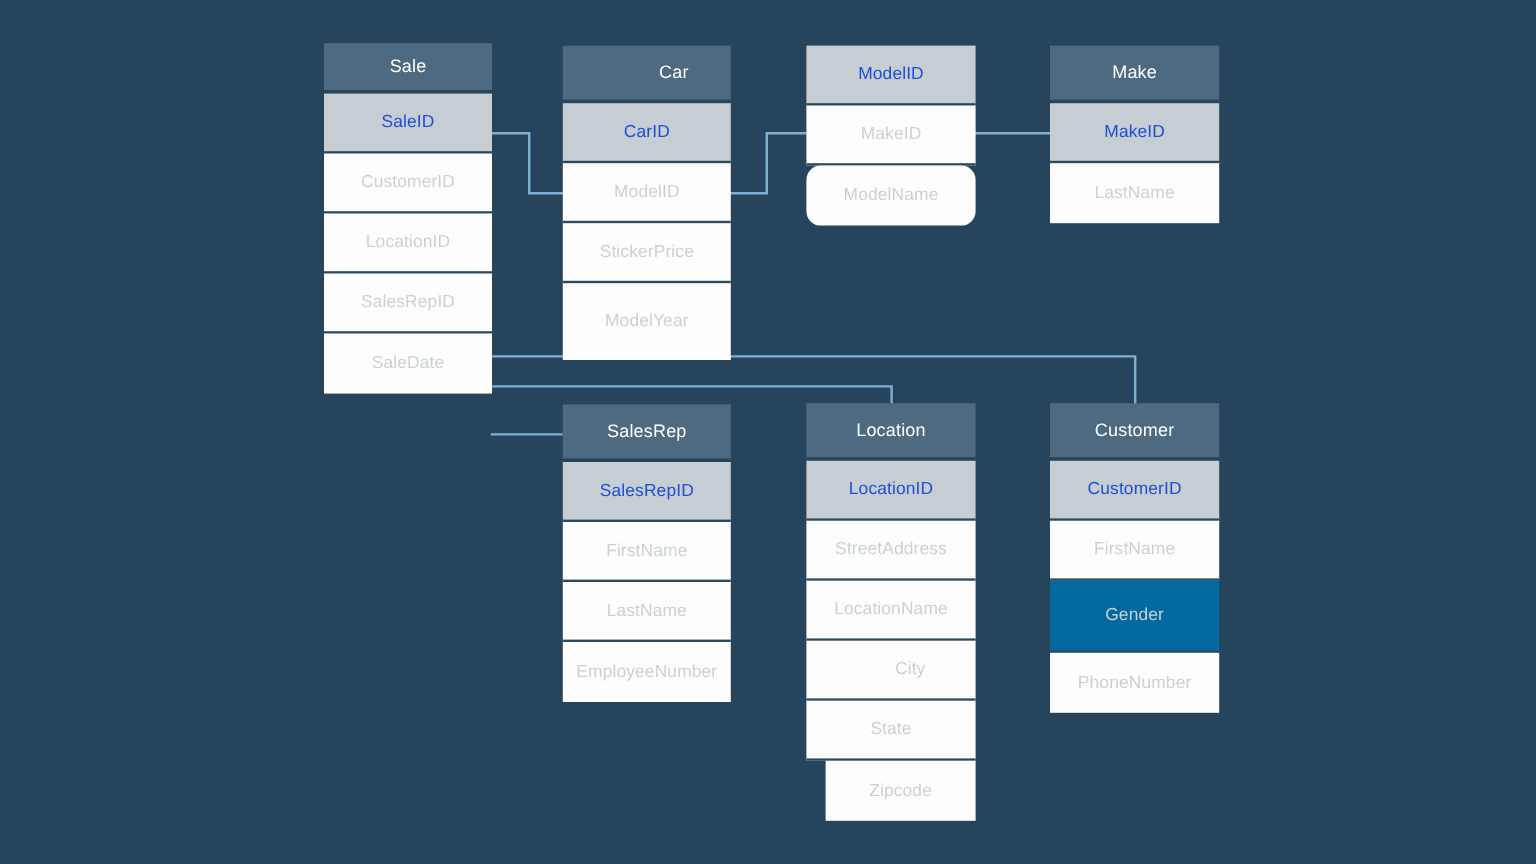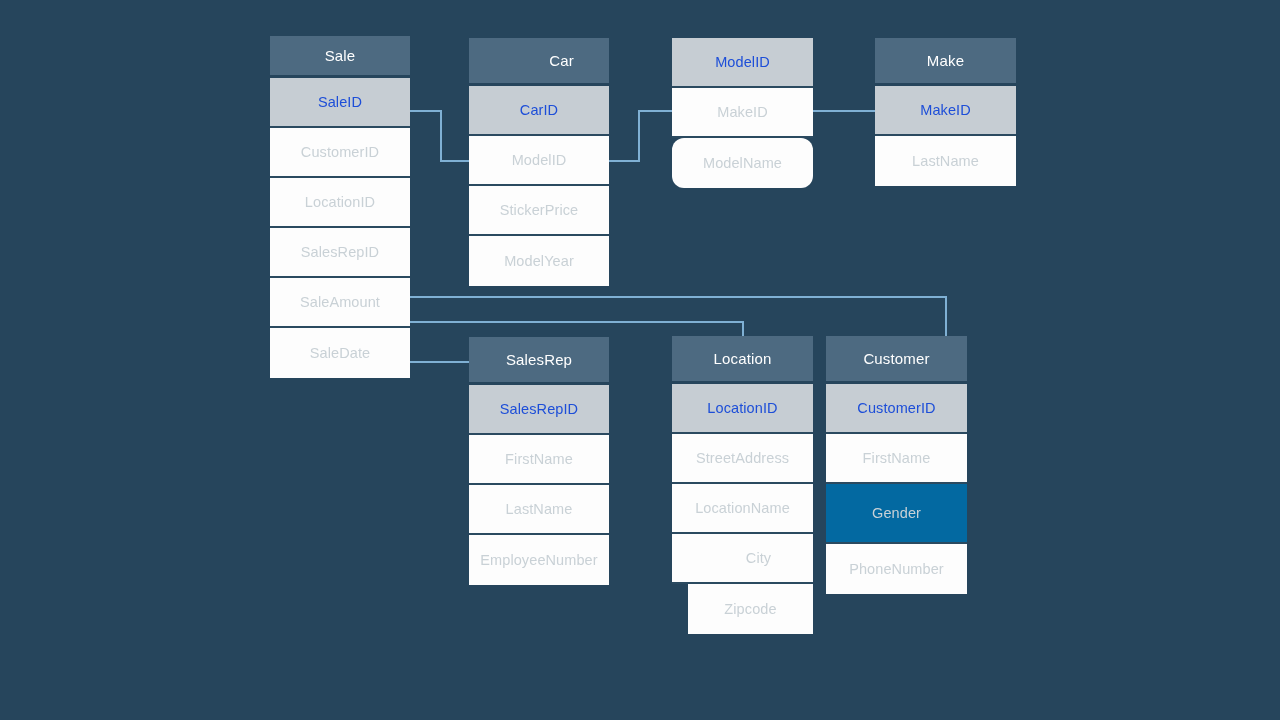--- a/index.html
+++ b/index.html
@@ -80,29 +80,28 @@
       <path d="M 409 362 L 469 362" fill="none" stroke="#7fb0d4" stroke-width="2"></path>
     </svg>
 
   <div id="tables-layer">
       <div class="table" style="left: 270px; top: 36px; width: 140px;">
         <div class="table-title" style="height: 42px; background: rgb(77, 106, 129);">Sale</div>
         <div class="row pk" style="height: 50px; background: rgb(198, 205, 211);">SaleID</div>
         <div class="row attr" style="height: 50px; background: rgb(253, 253, 253);">CustomerID</div>
         <div class="row attr" style="height: 50px; background: rgb(253, 253, 253);">LocationID</div>
         <div class="row attr" style="height: 50px; background: rgb(253, 253, 253);">SalesRepID</div>
-        <div class="row attr" style="height: 50px; background: rgb(253, 253, 253);">SaleAmount</div>
         <div class="row attr" style="height: 50px; background: rgb(253, 253, 253);">SaleDate</div>
       </div>
       <div class="table" style="left: 469px; top: 38px; width: 140px;">
         <div class="table-title" style="height: 48px; background: rgb(77, 106, 129); padding-left: 45px;">Car</div>
         <div class="row pk" style="height: 50px; background: rgb(198, 205, 211);">CarID</div>
         <div class="row attr" style="height: 50px; background: rgb(253, 253, 253);">ModelID</div>
         <div class="row attr" style="height: 50px; background: rgb(253, 253, 253);">StickerPrice</div>
-        <div class="row attr" style="height: 50px; background: rgb(253, 253, 253);">ModelYear</div>
+        <div class="row attr" style="height: 64px; background: rgb(253, 253, 253);">ModelYear</div>
       </div>
       <div class="table" style="left: 672px; top: 38px; width: 141px;">
         <div class="row pk" style="height: 50px; background: rgb(198, 205, 211);">ModelID</div>
         <div class="row attr" style="height: 50px; background: rgb(253, 253, 253);">MakeID</div>
         <div class="row attr" style="height: 50px; background: rgb(253, 253, 253); border-radius: 12px;">ModelName</div>
       </div>
       <div class="table" style="left: 875px; top: 38px; width: 141px;">
         <div class="table-title" style="height: 48px; background: rgb(77, 106, 129);">Make</div>
         <div class="row pk" style="height: 50px; background: rgb(198, 205, 211);">MakeID</div>
         <div class="row attr" style="height: 50px; background: rgb(253, 253, 253);">LastName</div>
@@ -113,23 +112,24 @@
         <div class="row attr" style="height: 50px; background: rgb(253, 253, 253);">FirstName</div>
         <div class="row attr" style="height: 50px; background: rgb(253, 253, 253);">LastName</div>
         <div class="row attr" style="height: 50px; background: rgb(253, 253, 253);">EmployeeNumber</div>
       </div>
       <div class="table" style="left: 672px; top: 336px; width: 141px;">
         <div class="table-title" style="height: 48px; background: rgb(77, 106, 129);">Location</div>
         <div class="row pk" style="height: 50px; background: rgb(198, 205, 211);">LocationID</div>
         <div class="row attr" style="height: 50px; background: rgb(253, 253, 253);">StreetAddress</div>
         <div class="row attr" style="height: 50px; background: rgb(253, 253, 253);">LocationName</div>
         <div class="row attr" style="height: 50px; background: rgb(253, 253, 253); padding-left: 32px;">City</div>
+        <div class="row attr" style="height: 50px; background: rgb(253, 253, 253);">State</div>
         <div class="row attr" style="height: 50px; background: rgb(253, 253, 253); margin-left: 16px;">Zipcode</div>
       </div>
-      <div class="table" style="left: 826px; top: 336px; width: 141px;">
+      <div class="table" style="left: 875px; top: 336px; width: 141px;">
         <div class="table-title" style="height: 48px; background: rgb(77, 106, 129);">Customer</div>
         <div class="row pk" style="height: 50px; background: rgb(198, 205, 211);">CustomerID</div>
         <div class="row attr" style="height: 50px; background: rgb(253, 253, 253);">FirstName</div>
         <div class="row attr" style="height: 60px; background: #0369a1;">Gender</div>
         <div class="row attr" style="height: 50px; background: rgb(253, 253, 253);">PhoneNumber</div>
       </div>
     </div>
 
 </div>
 

